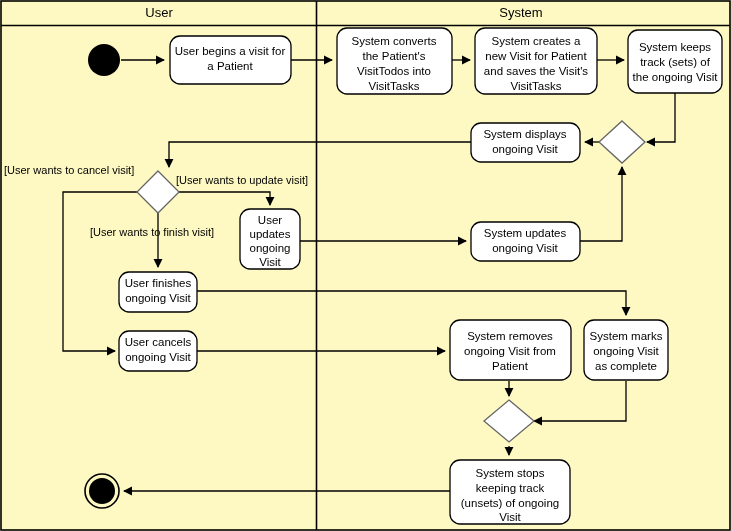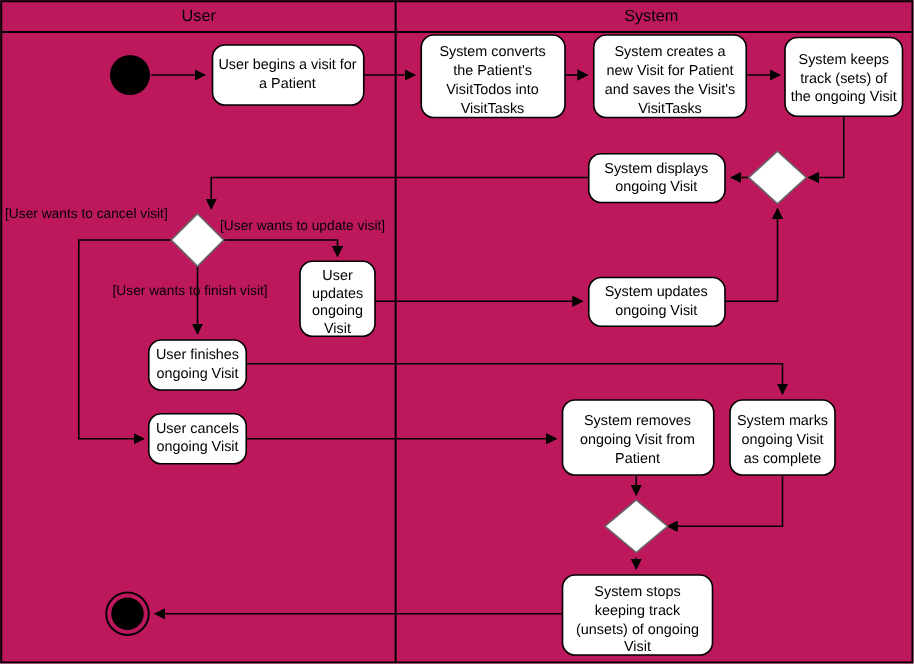--- a/index.html
+++ b/index.html
@@ -8,21 +8,21 @@
     padding: 0;
     background: #ffffff;
   }
   body {
     font-family: "Liberation Sans", sans-serif;
   }
   #canvas {
     position: relative;
     width: 731px;
     height: 531px;
-    background: #be185d;
+    background: #fef9c3;
     overflow: hidden;
   }
   #diagram-svg {
     position: absolute;
     left: 0;
     top: 0;
     width: 731px;
     height: 531px;
   }
   .lane-title {

